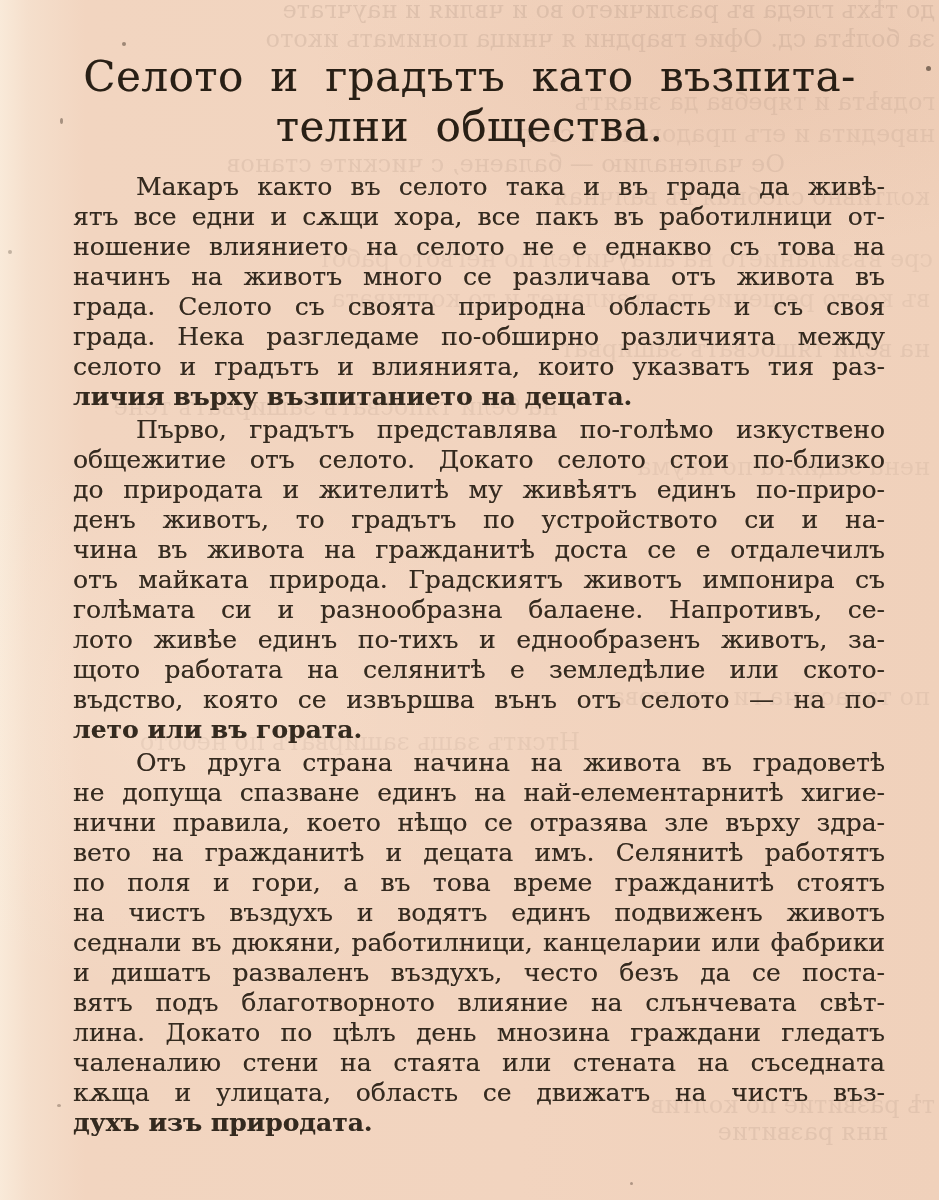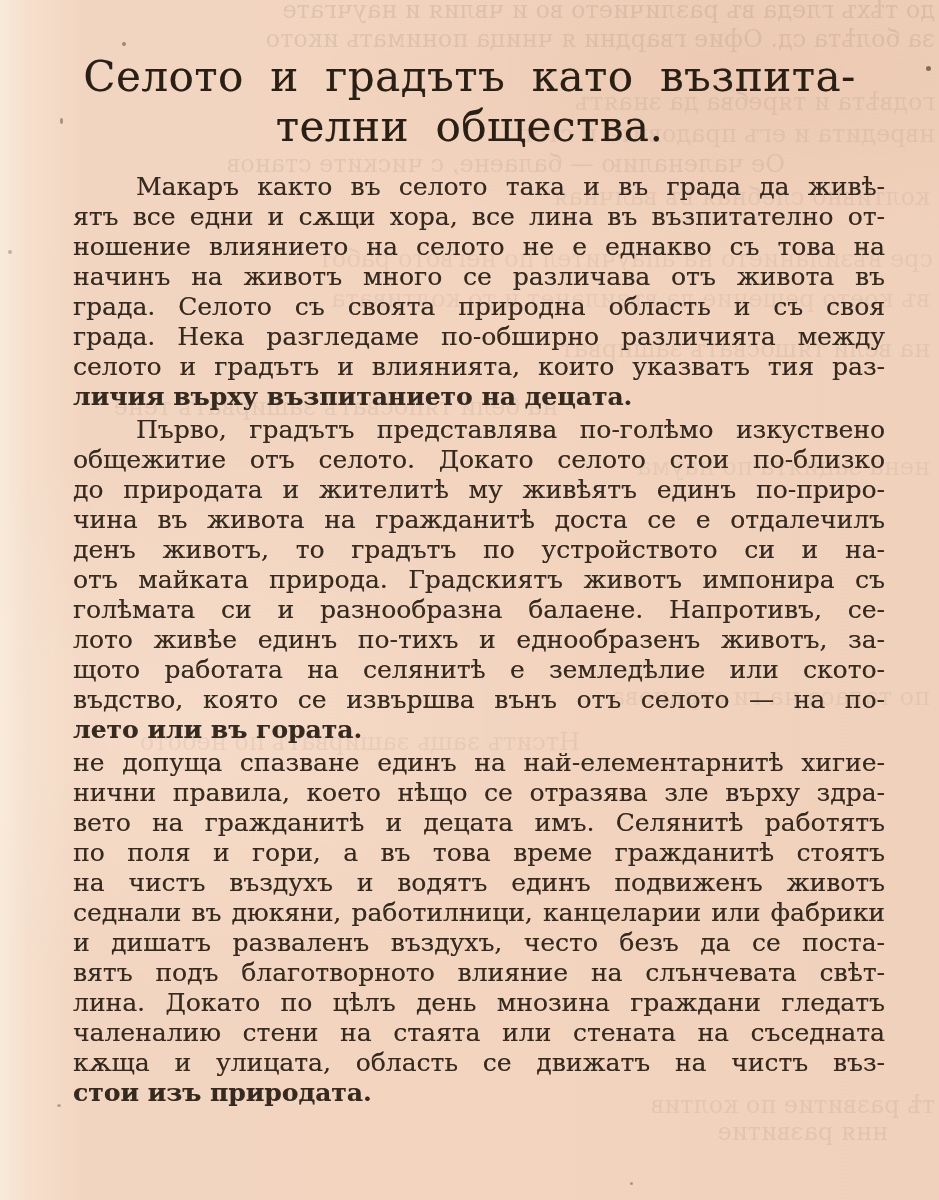--- a/index.html
+++ b/index.html
@@ -100,54 +100,55 @@
   </div>
 
   <div class="title">
     <div>Селото и градътъ като възпита-</div>
     <div>телни общества.</div>
   </div>
 
   <div class="doc-body">
       <div class="para">
         <div class="line first">Макаръ както въ селото така и въ града да живѣ-</div>
-        <div class="line">ятъ все едни и сѫщи хора, все лина въ възпитателно от-</div>
+        <div class="line">ятъ все едни и сѫщи хора, все пакъ въ работилници от-</div>
         <div class="line">ношение влиянието на селото не е еднакво съ това на</div>
         <div class="line">начинъ на животъ много се различава отъ живота въ</div>
         <div class="line">града. Селото съ своята природна область и съ своя</div>
         <div class="line">града. Нека разгледаме по-обширно различията между</div>
         <div class="line">селото и градътъ и влиянията, които указватъ тия раз-</div>
         <div class="line plast">личия върху възпитанието на децата.</div>
       </div>
       <div class="para">
         <div class="line first">Първо, градътъ представлява по-голѣмо изкуствено</div>
         <div class="line">общежитие отъ селото. Докато селото стои по-близко</div>
         <div class="line">до природата и жителитѣ му живѣятъ единъ по-приро-</div>
+        <div class="line">денъ животъ, то градътъ по устройството си и на-</div>
         <div class="line">чина въ живота на гражданитѣ доста се е отдалечилъ</div>
-        <div class="line">денъ животъ, то градътъ по устройството си и на-</div>
         <div class="line">отъ майката природа. Градскиятъ животъ импонира съ</div>
         <div class="line">голѣмата си и разнообразна балаене. Напротивъ, се-</div>
         <div class="line">лото живѣе единъ по-тихъ и еднообразенъ животъ, за-</div>
         <div class="line">щото работата на селянитѣ е земледѣлие или ското-</div>
         <div class="line">въдство, която се извършва вънъ отъ селото — на по-</div>
         <div class="line plast">лето или въ гората.</div>
       </div>
       <div class="para">
+        <div class="line first">Отъ друга страна начина на живота въ градоветѣ</div>
         <div class="line">не допуща спазване единъ на най-елементарнитѣ хигие-</div>
         <div class="line">нични правила, което нѣщо се отразява зле върху здра-</div>
         <div class="line">вето на гражданитѣ и децата имъ. Селянитѣ работятъ</div>
         <div class="line">по поля и гори, а въ това време гражданитѣ стоятъ</div>
         <div class="line">на чистъ въздухъ и водятъ единъ подвиженъ животъ</div>
         <div class="line">седнали въ дюкяни, работилници, канцеларии или фабрики</div>
         <div class="line">и дишатъ разваленъ въздухъ, често безъ да се поста-</div>
         <div class="line">вятъ подъ благотворното влияние на слънчевата свѣт-</div>
         <div class="line">лина. Докато по цѣлъ день мнозина граждани гледатъ</div>
         <div class="line">чаленалию стени на стаята или стената на съседната</div>
         <div class="line">кѫща и улицата, область се движатъ на чистъ въз-</div>
-        <div class="line plast">стои изъ природата.</div>
+        <div class="line plast">духъ изъ природата.</div>
       </div>
     </div>
 
   <div class="speck s1"></div>
   <div class="speck s2"></div>
   <div class="speck s3"></div>
   <div class="speck s4"></div>
   <div class="speck s5"></div>
   <div class="speck s6"></div>
 </div>

